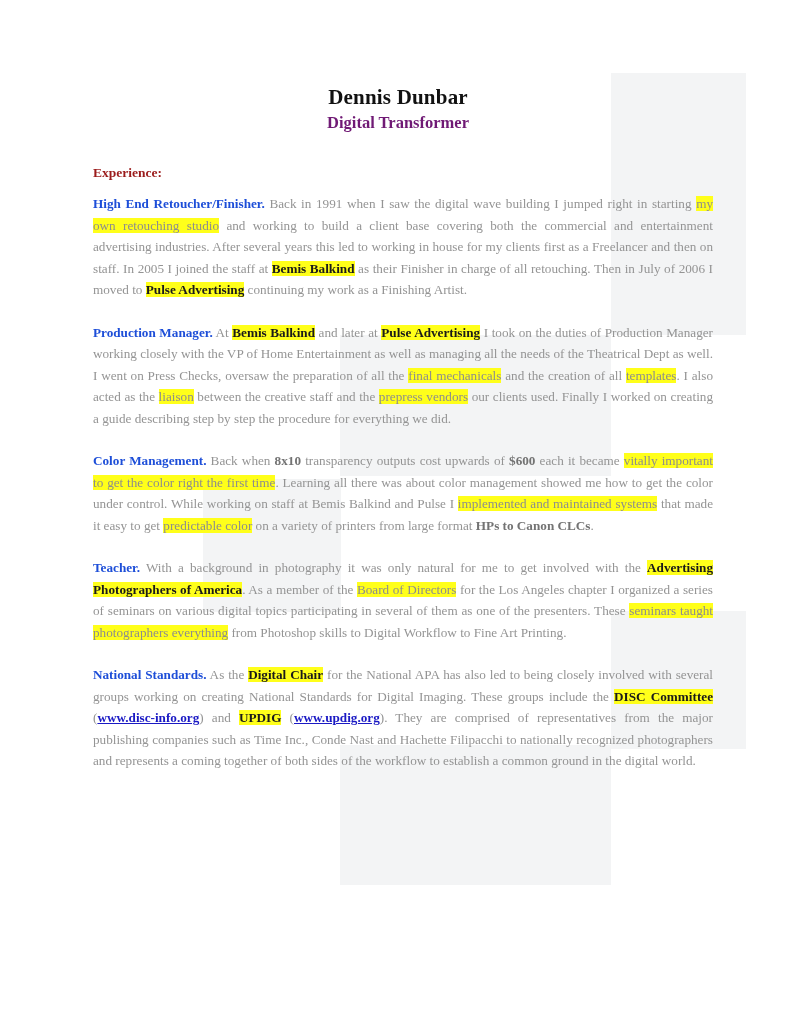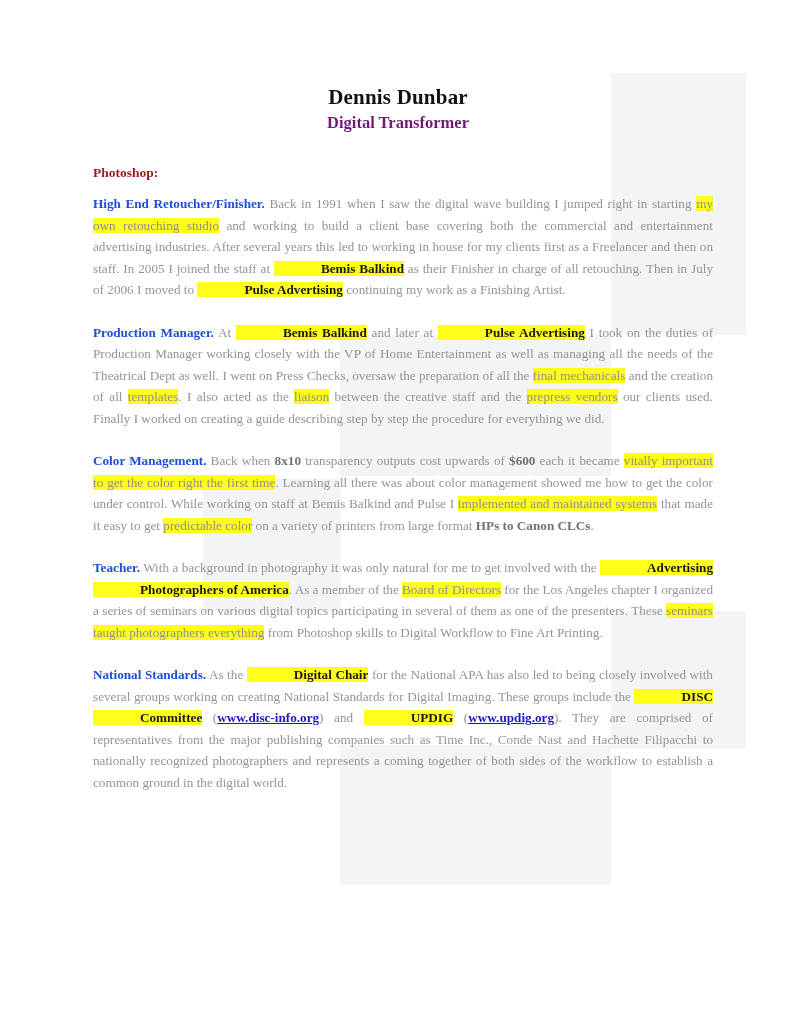--- a/index.html
+++ b/index.html
@@ -95,21 +95,20 @@
   .hl {
     background: #ffff1a;
     color: #8d8d8d;
     box-decoration-break: clone;
     -webkit-box-decoration-break: clone;
   }
   
   .hl.bk {
     color: #1a1a1a;
     font-weight: bold;
-    padding-left: 47px;
   }
   
   .bk {
     color: #1a1a1a;
     font-weight: bold;
   }
 
   a.link {
     color: #1a19c4;
     font-weight: bold;
@@ -128,21 +127,21 @@
   </div>
 
 <div class="page">
 
   <h1 class="doc-title">Dennis Dunbar</h1>
 
   <h2 class="doc-subtitle">Digital Transformer</h2>
 
   <div class="content">
 
-    <div class="section-label">Photoshop:</div>
+    <div class="section-label">Experience:</div>
 
     <div id="paragraph-host">
         <p class="para"><span class="lead">High End Retoucher/Finisher.</span><span> Back in 1991 when I saw the digital wave building I jumped right in starting </span><span class="hl">my own retouching studio</span><span> and working to build a client base covering both the commercial and entertainment advertising industries. After several years this led to working in house for my clients first as a Freelancer and then on staff. In 2005 I joined the staff at </span><span class="hl bk">Bemis Balkind</span><span> as their Finisher in charge of all retouching. Then in July of 2006 I moved to </span><span class="hl bk">Pulse Advertising</span><span> continuing my work as a Finishing Artist.</span></p>
         <p class="para"><span class="lead">Production Manager.</span><span> At </span><span class="hl bk">Bemis Balkind</span><span> and later at </span><span class="hl bk">Pulse Advertising</span><span> I took on the duties of Production Manager working closely with the VP of Home Entertainment as well as managing all the needs of the Theatrical Dept as well. I went on Press Checks, oversaw the preparation of all the </span><span class="hl">final mechanicals</span><span> and the creation of all </span><span class="hl">templates</span><span>. I also acted as the </span><span class="hl">liaison</span><span> between the creative staff and the </span><span class="hl">prepress vendors</span><span> our clients used. Finally I worked on creating a guide describing step by step the procedure for everything we did.</span></p>
         <p class="para"><span class="lead">Color Management.</span><span> Back when </span><span class="em">8x10</span><span> transparency outputs cost upwards of </span><span class="em">$600</span><span> each it became </span><span class="hl">vitally important to get the color right the first time</span><span>. Learning all there was about color management showed me how to get the color under control. While working on staff at Bemis Balkind and Pulse I </span><span class="hl">implemented and maintained systems</span><span> that made it easy to get </span><span class="hl">predictable color</span><span> on a variety of printers from large format </span><span class="em">HPs to Canon CLCs</span><span>.</span></p>
         <p class="para"><span class="lead">Teacher.</span><span> With a background in photography it was only natural for me to get involved with the </span><span class="hl bk">Advertising Photographers of America</span><span>. As a member of the </span><span class="hl">Board of Directors</span><span> for the Los Angeles chapter I organized a series of seminars on various digital topics participating in several of them as one of the presenters. These </span><span class="hl">seminars taught photographers everything</span><span> from Photoshop skills to Digital Workflow to Fine Art Printing.</span></p>
         <p class="para"><span class="lead">National Standards.</span><span> As the </span><span class="hl bk">Digital Chair</span><span> for the National APA has also led to being closely involved with several groups working on creating National Standards for Digital Imaging. These groups include the </span><span class="hl bk">DISC Committee</span><span> (</span><a class="link" href="#">www.disc-info.org</a><span>) and </span><span class="hl bk">UPDIG</span><span> (</span><a class="link" href="#">www.updig.org</a><span>). They are comprised of representatives from the major publishing companies such as Time Inc., Conde Nast and Hachette Filipacchi to nationally recognized photographers and represents a coming together of both sides of the workflow to establish a common ground in the digital world.</span></p>
       </div>
 
   </div>

